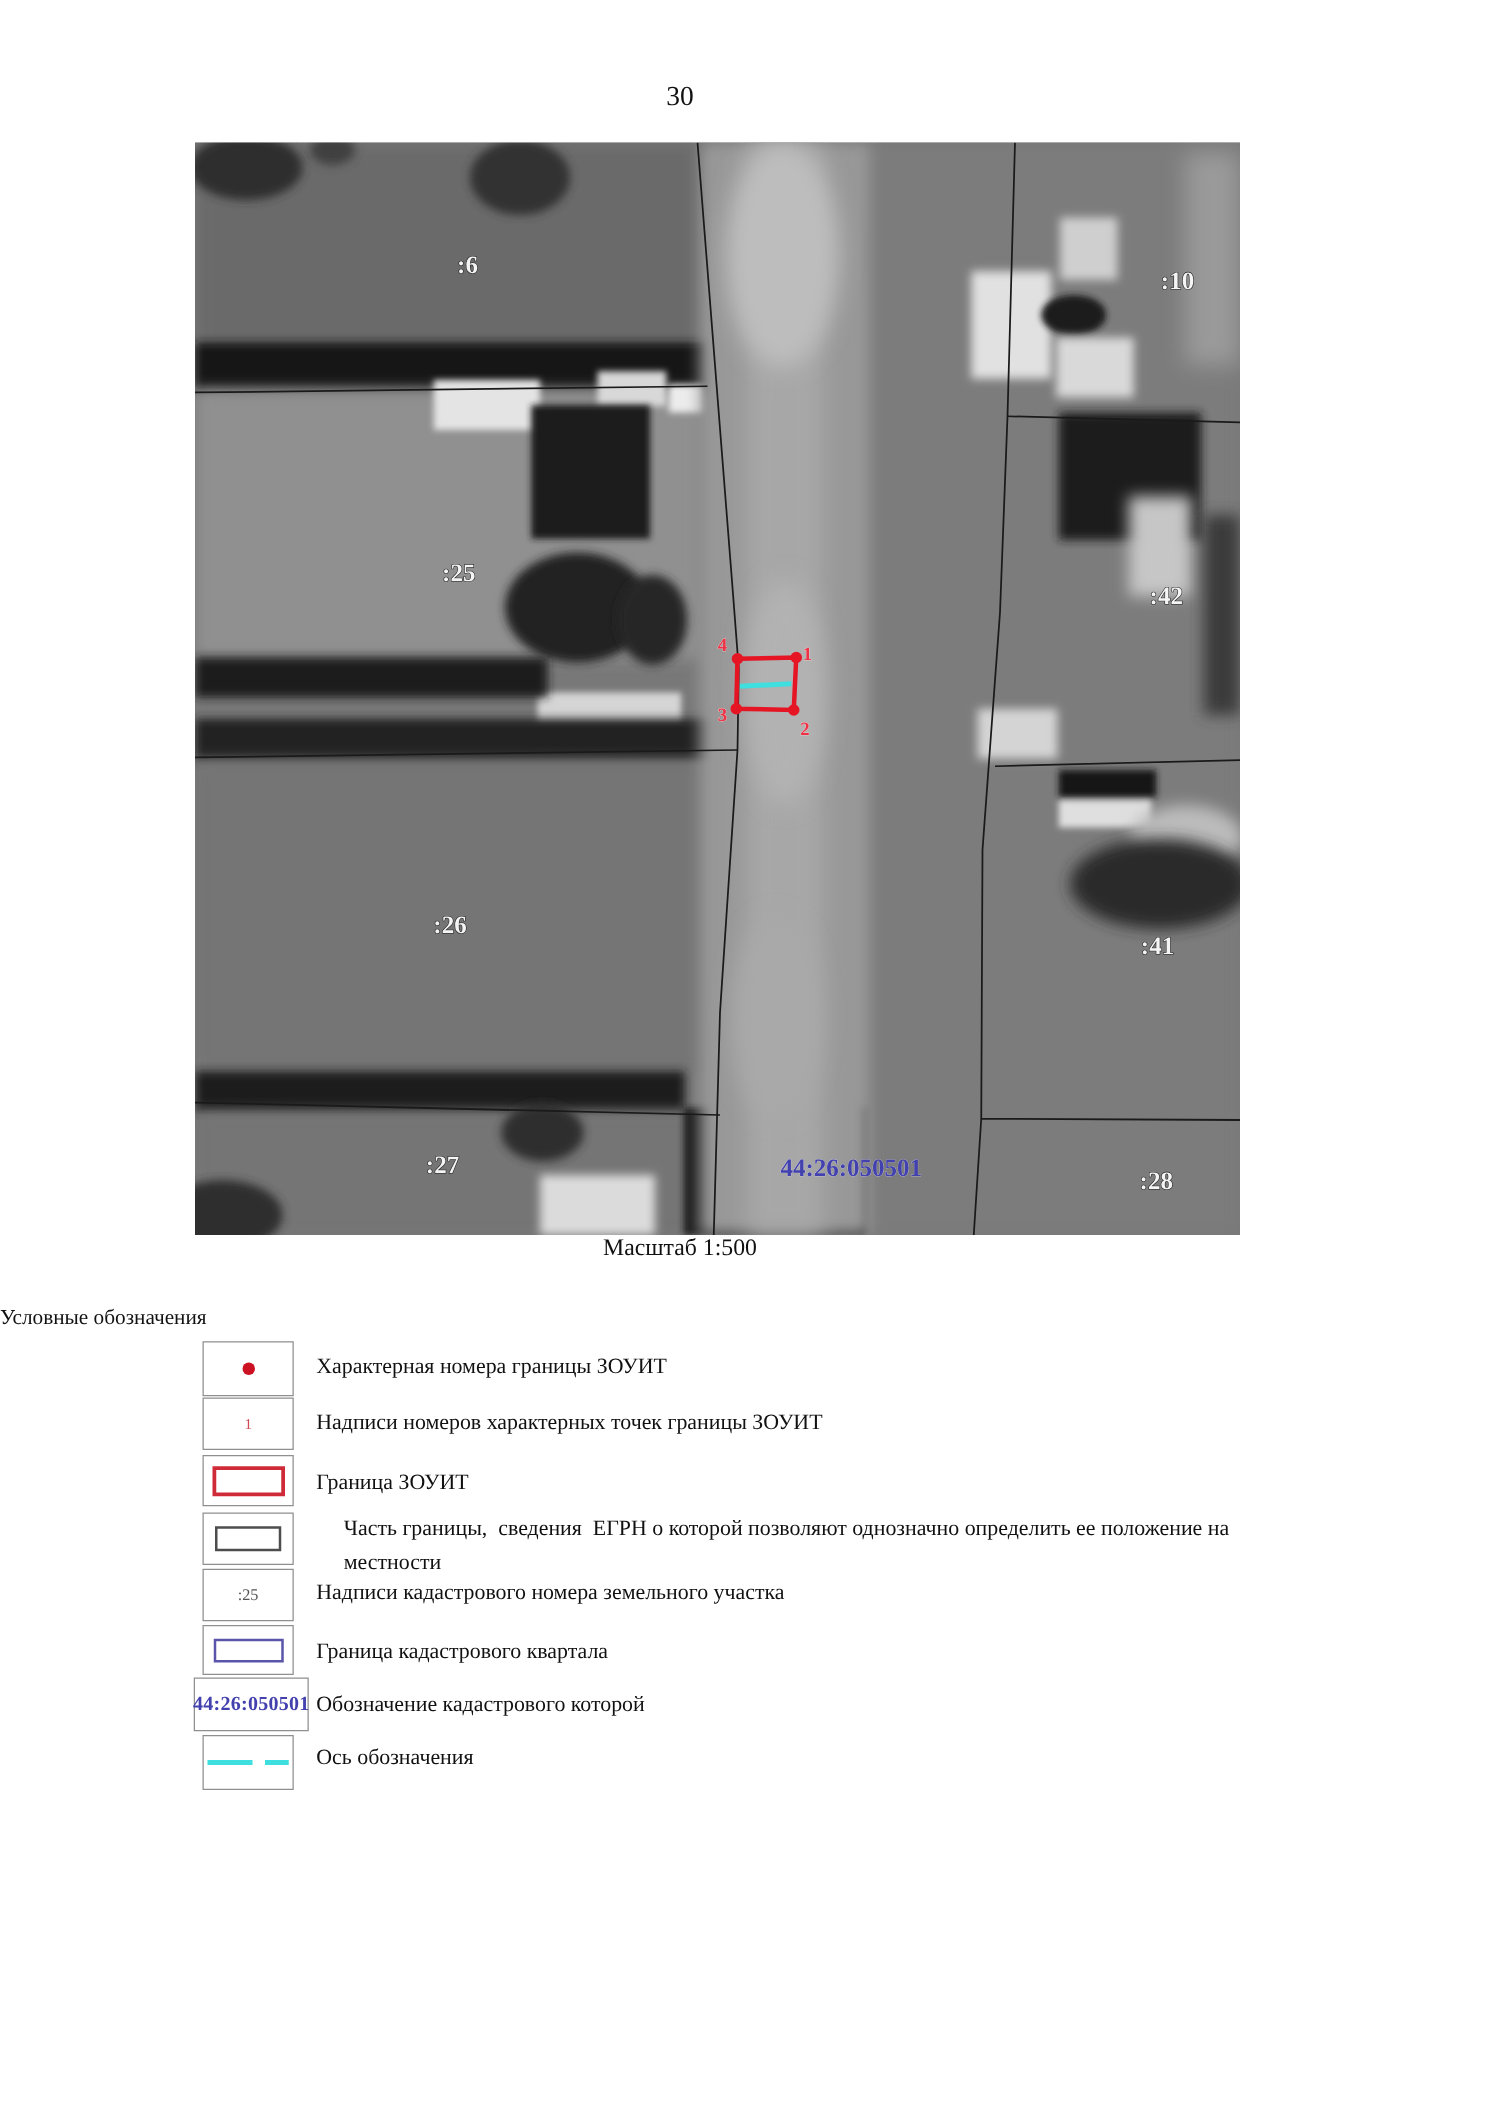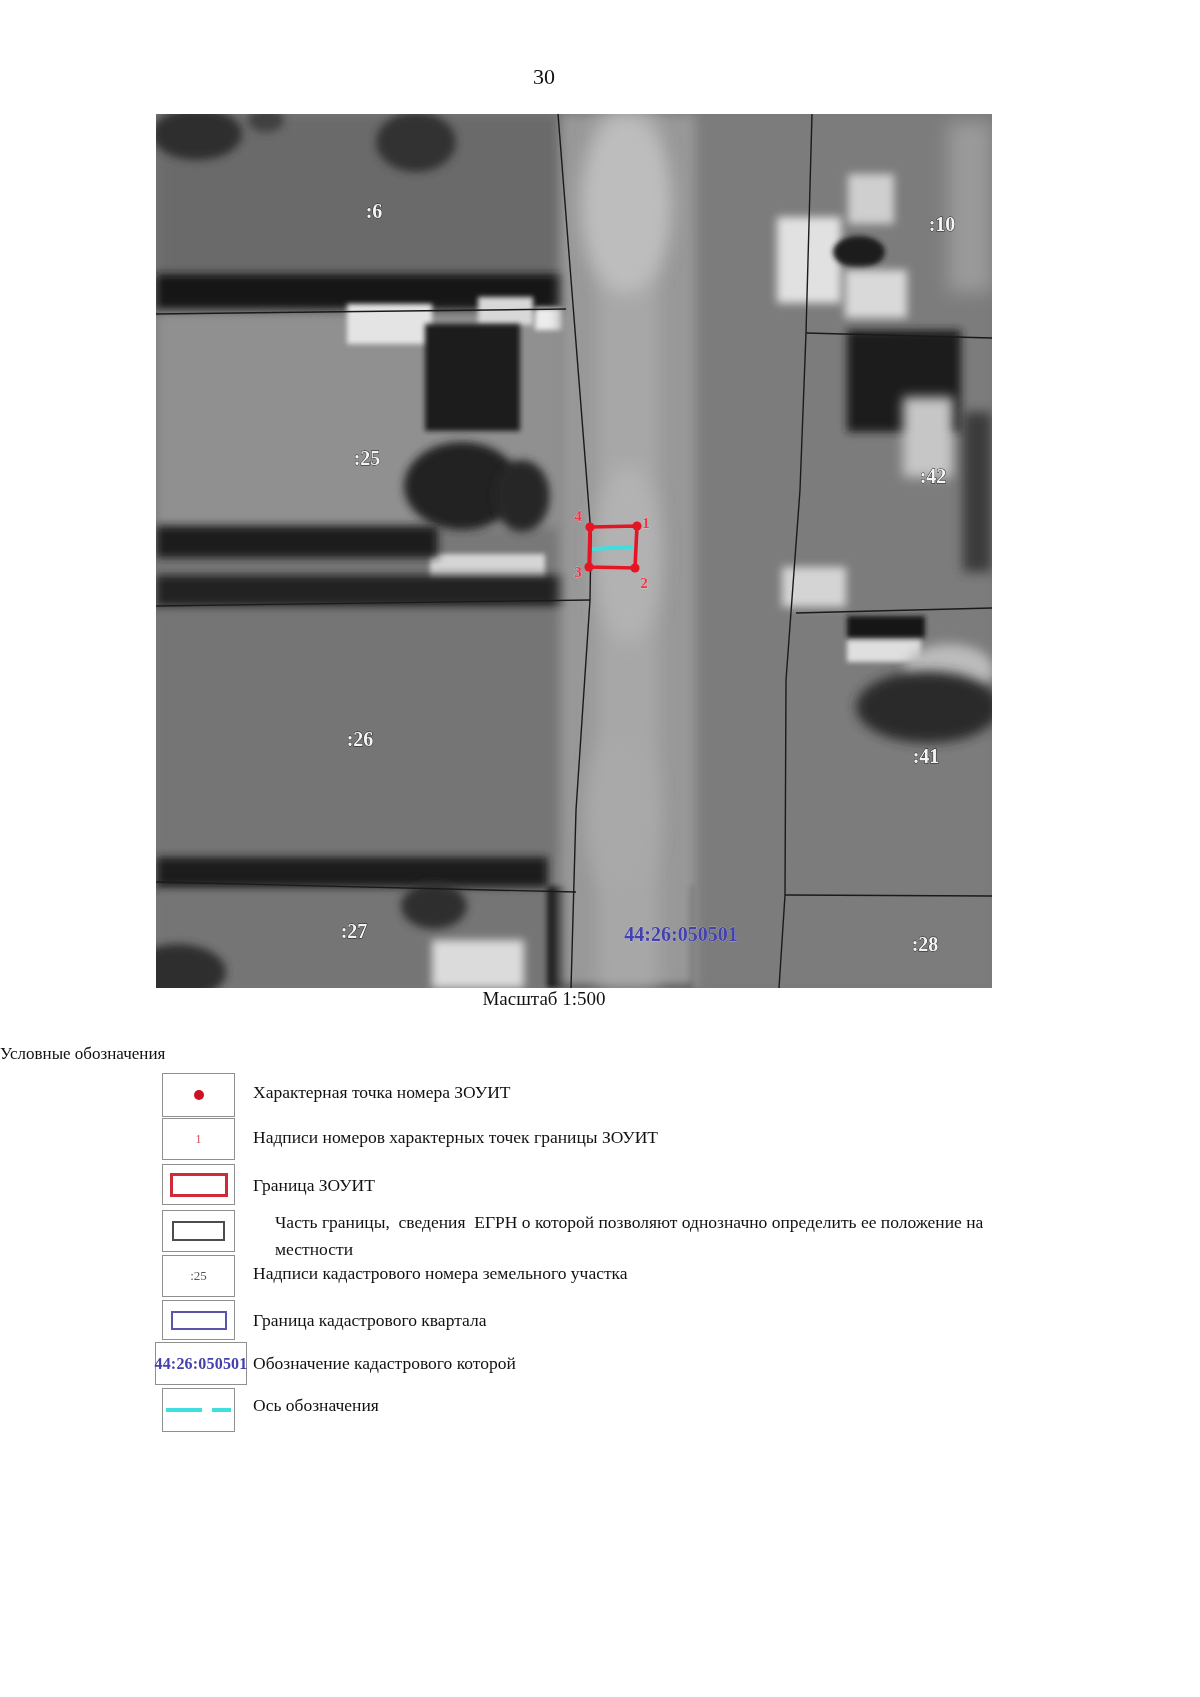--- a/index.html
+++ b/index.html
@@ -140,21 +140,21 @@
   </svg>
 </div>
 
 <div class="abs center-line caption">Масштаб 1:500</div>
 
 <div class="abs legend-title">Условные обозначения</div>
 
 <div class="abs sym-box" style="top:1073px;height:42px;">
   <span class="red-dot"></span>
 </div>
-<div class="abs leg-label" style="top:1079px;">Характерная точка номера ЗОУИТ</div>
+<div class="abs leg-label" style="top:1079px;">Характерная номера границы ЗОУИТ</div>
 
 <div class="abs sym-box" style="top:1118px;height:40px;">
   <span class="sym-num">1</span>
 </div>
 <div class="abs leg-label" style="top:1124px;">Надписи номеров характерных точек границы ЗОУИТ</div>
 
 <div class="abs sym-box" style="top:1164px;height:39px;">
   <span class="rect-red"></span>
 </div>
 <div class="abs leg-label" style="top:1172px;">Граница ЗОУИТ</div>

